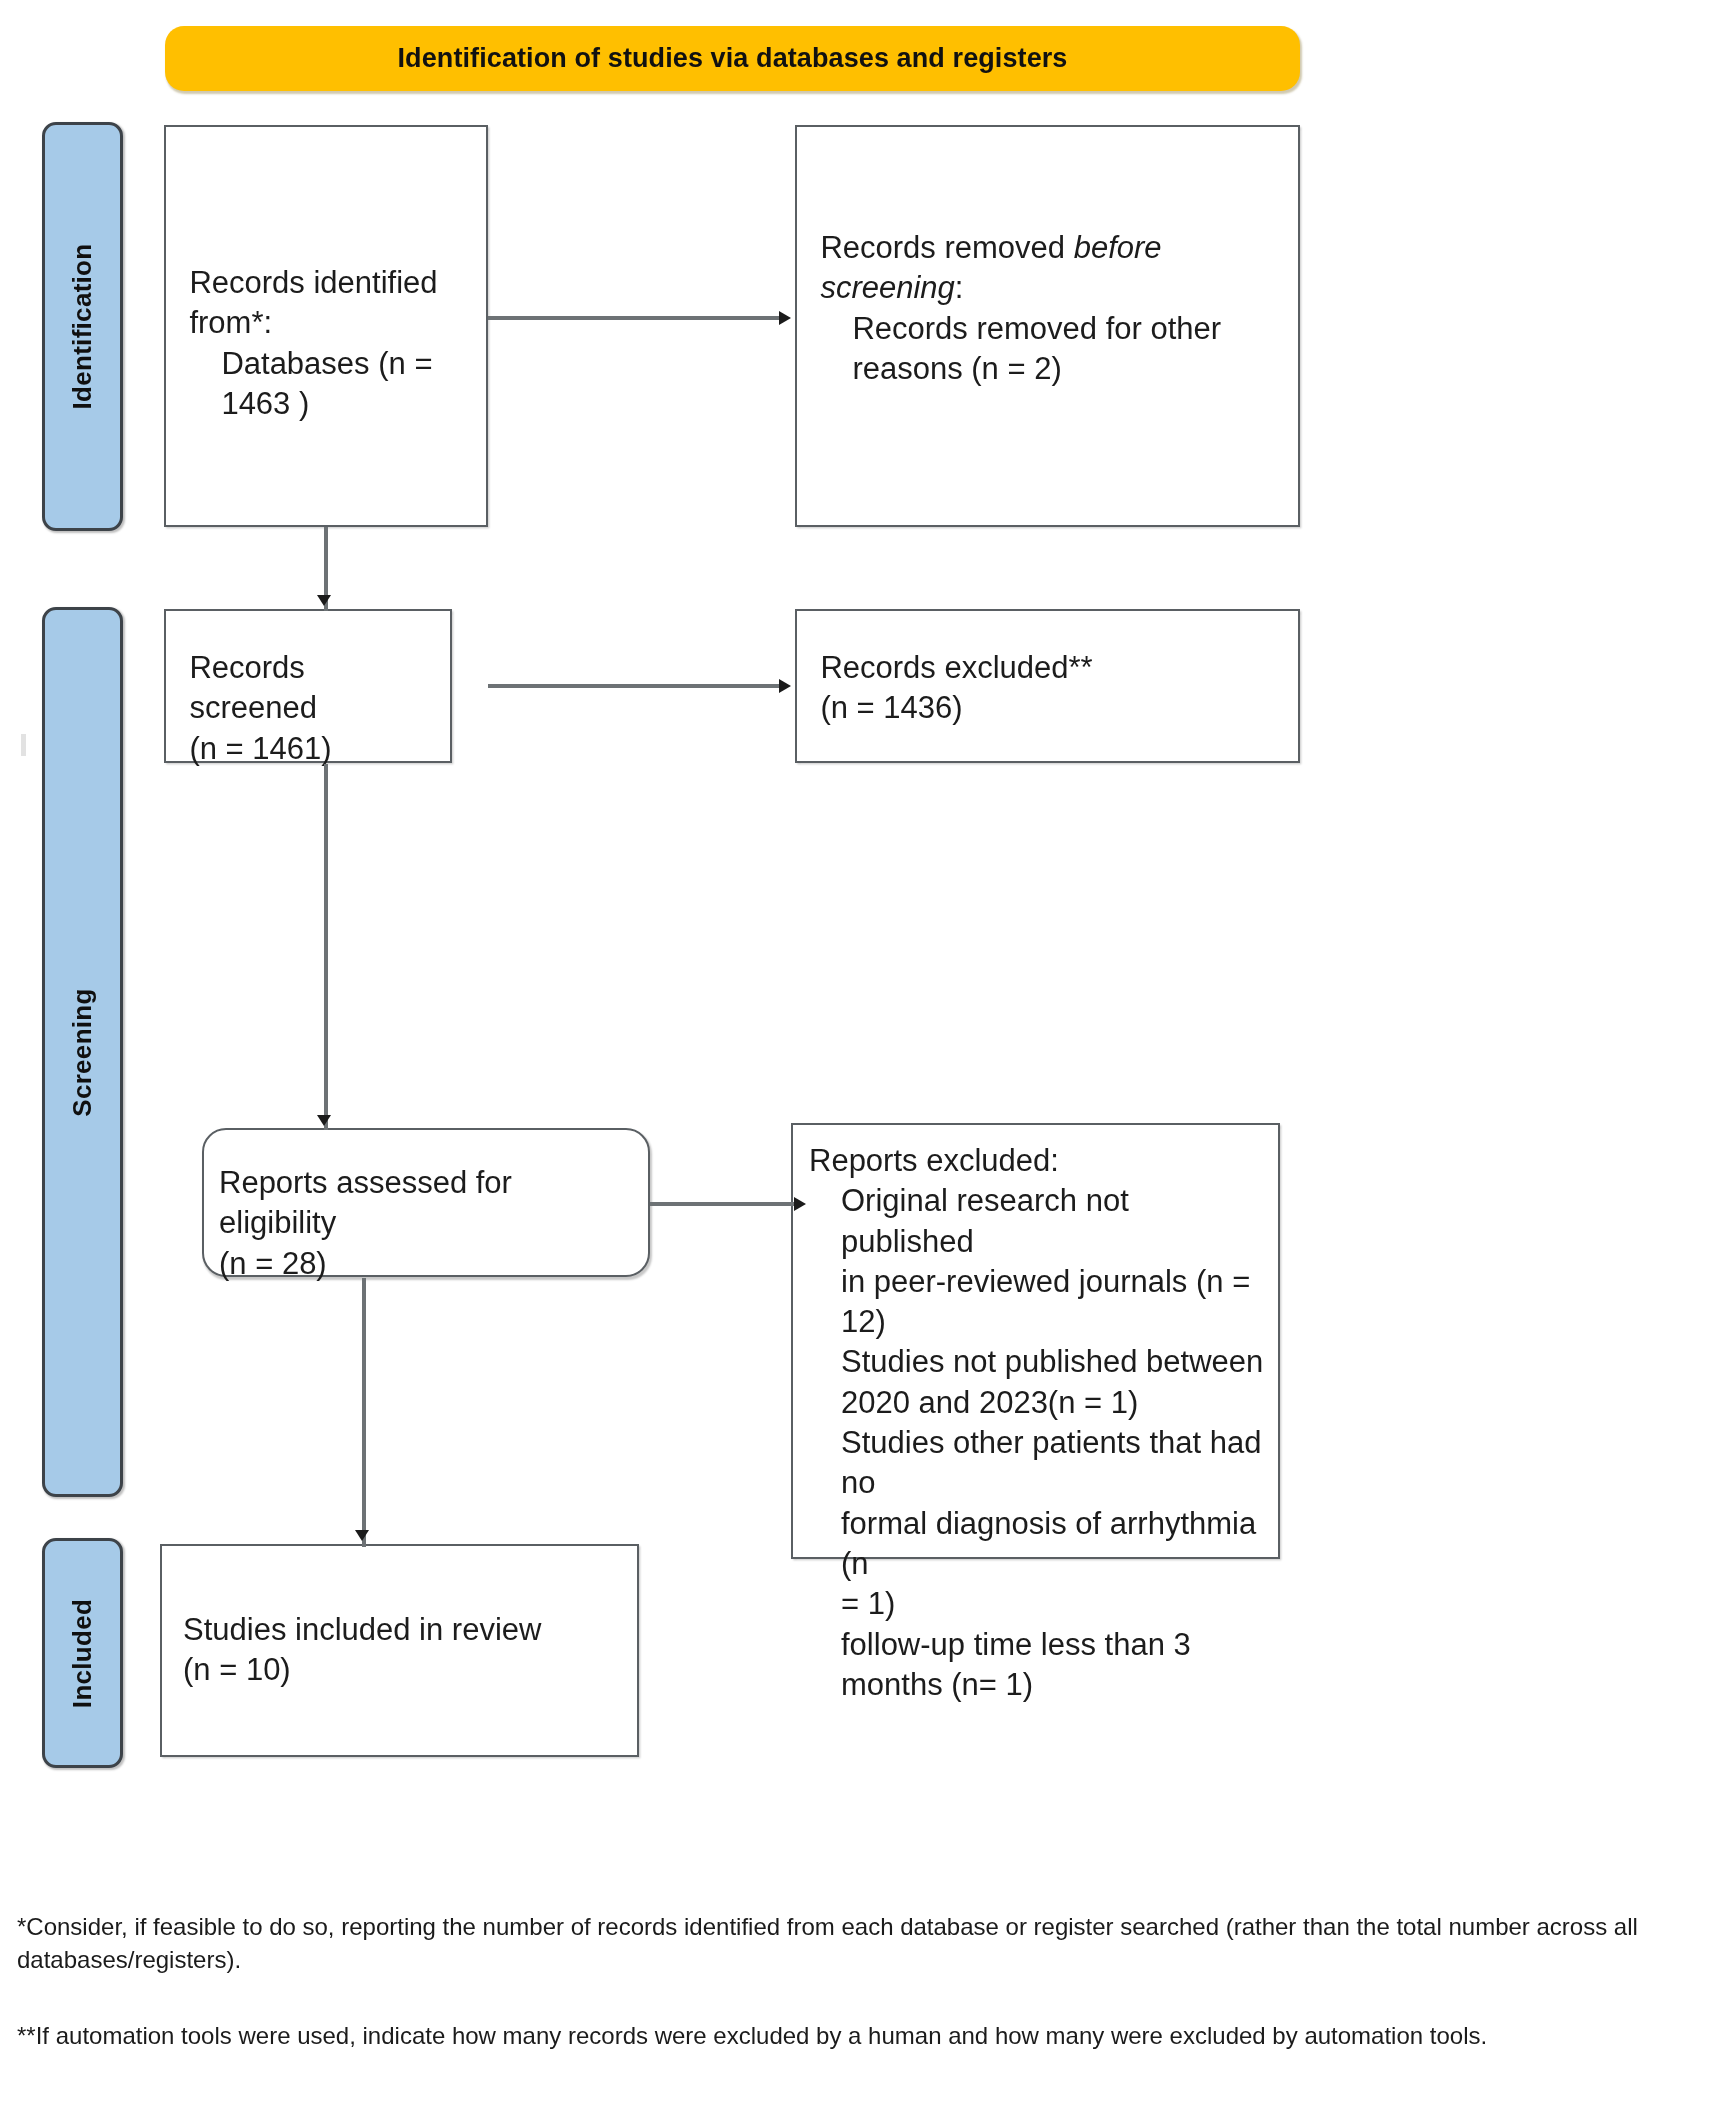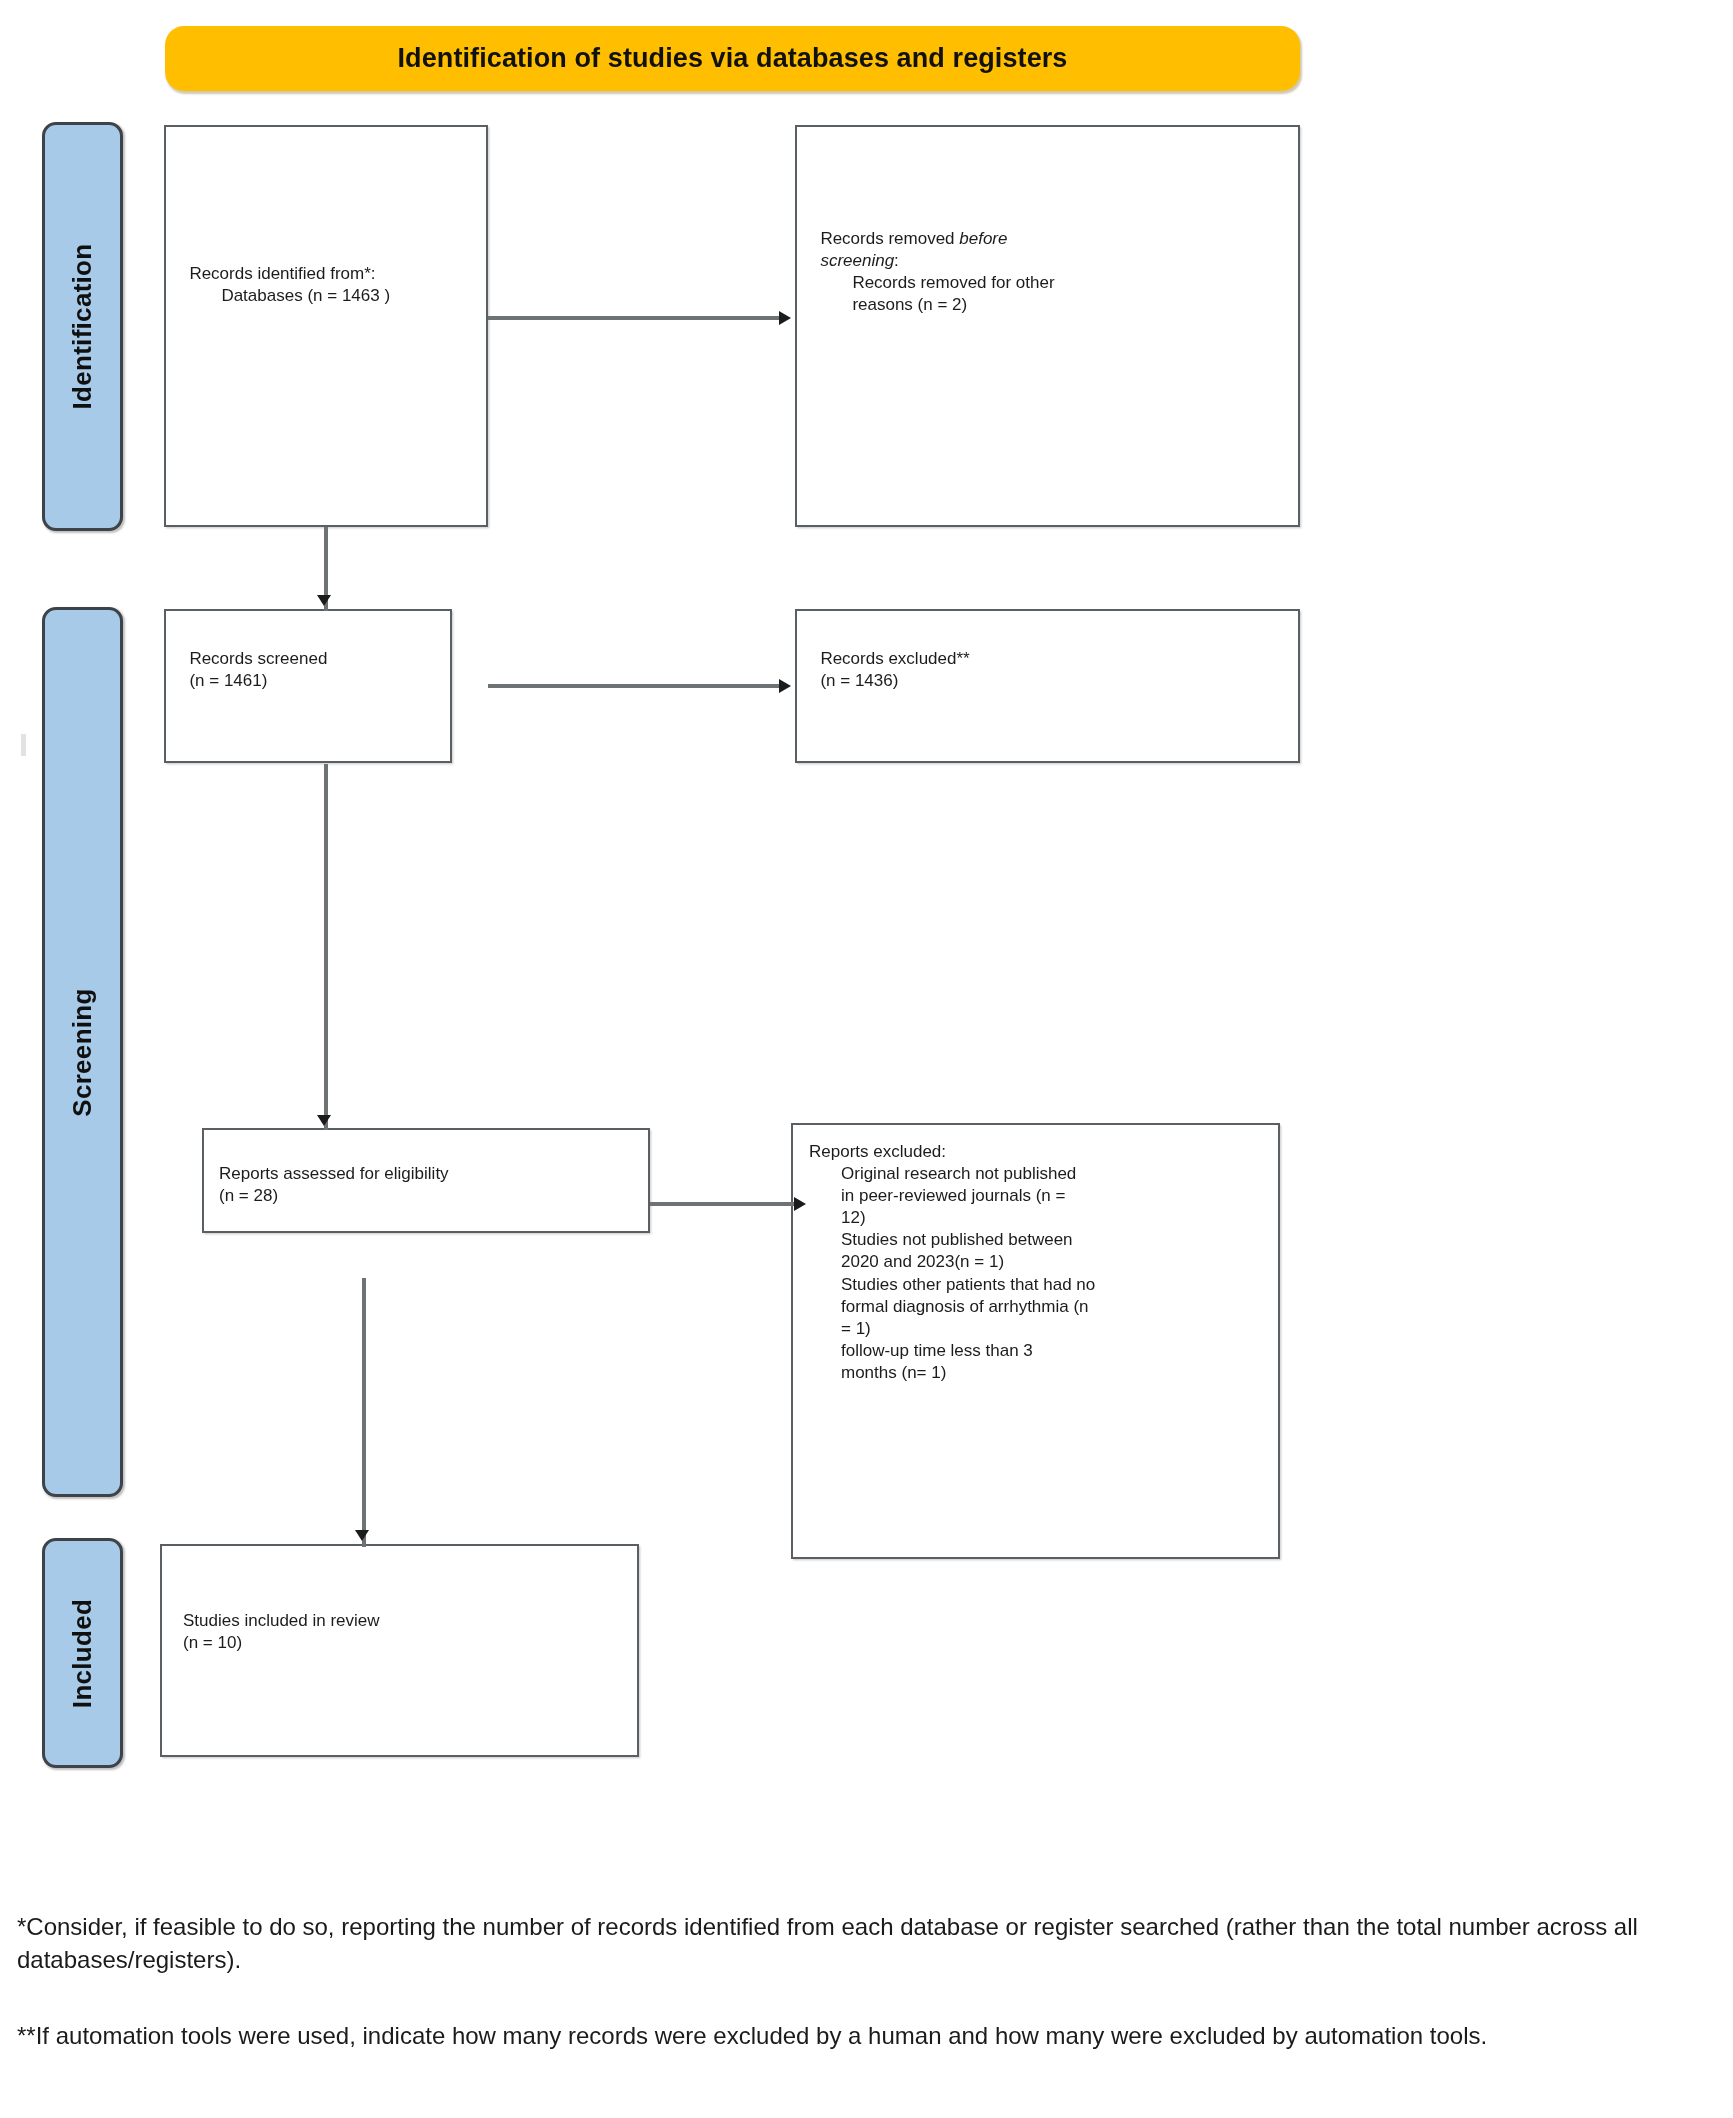--- a/index.html
+++ b/index.html
@@ -71,21 +71,21 @@
     background: #ffffff;
     border: 2.7px solid #5a5f63;
     box-sizing: border-box;
     box-shadow: 1.6px 2.1px 2.1px rgba(0,0,0,0.22);
     padding: 0;
   }
   .flow-box .box-inner {
     position: absolute;
     left: 23.4px;
     right: 14px;
-    font-size: 17px;
+    font-size: 31px;
     line-height: 1.30;
     color: #1c1c1c;
   }
   .flow-box .box-inner .ind {
     display: block;
     padding-left: 32px;
   }
   .flow-box .box-inner em {
     font-style: italic;
   }
@@ -96,21 +96,21 @@
 
   #box-removed      { left: 795px; top: 125px; width: 505px; height: 402px; }
   #box-removed .box-inner { top: 101px; }
 
   #box-screened     { left: 164px;  top: 609px; width: 288px; height: 154px; }
   #box-screened .box-inner { top: 37px; }
 
   #box-excluded     { left: 795px; top: 609px; width: 505px; height: 154px; }
   #box-excluded .box-inner { top: 37px; }
 
-  #box-eligibility  { left: 202px;  top: 1128px; width: 448px; height: 105px; }
+  #box-eligibility  { left: 202px;  top: 1128px; width: 448px; height: 149px; border-radius: 24px; }
   #box-eligibility .box-inner { top: 33px; left: 15px; }
 
   #box-reports-excluded { left: 791px; top: 1123px; width: 489px; height: 436px; }
   #box-reports-excluded .box-inner { top: 16px; left: 16px; }
 
   #box-included     { left: 160px;  top: 1544px; width: 479px; height: 213px; }
   #box-included .box-inner { top: 64px; left: 21px; }
 
   
   .conn {

